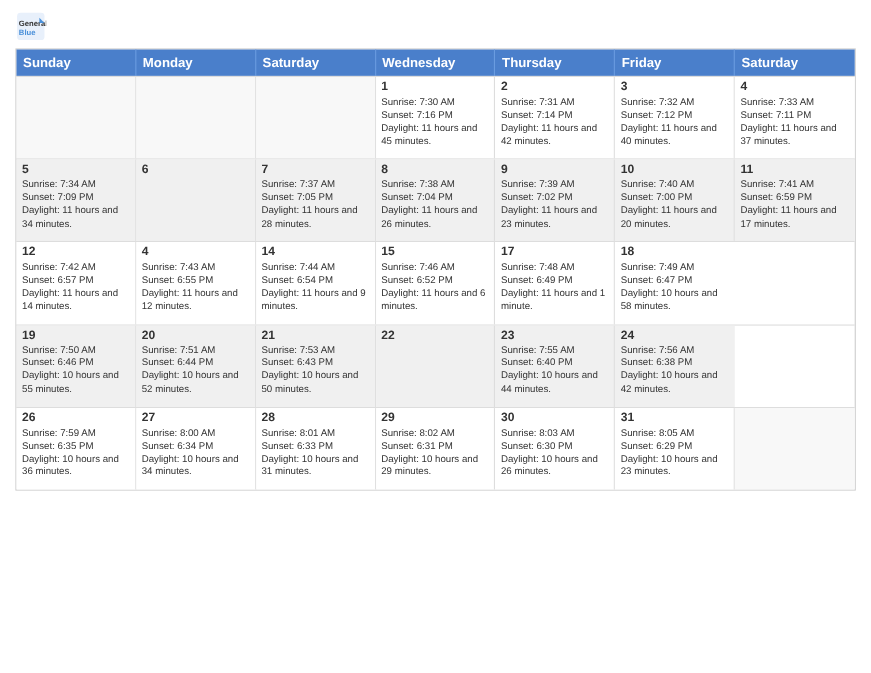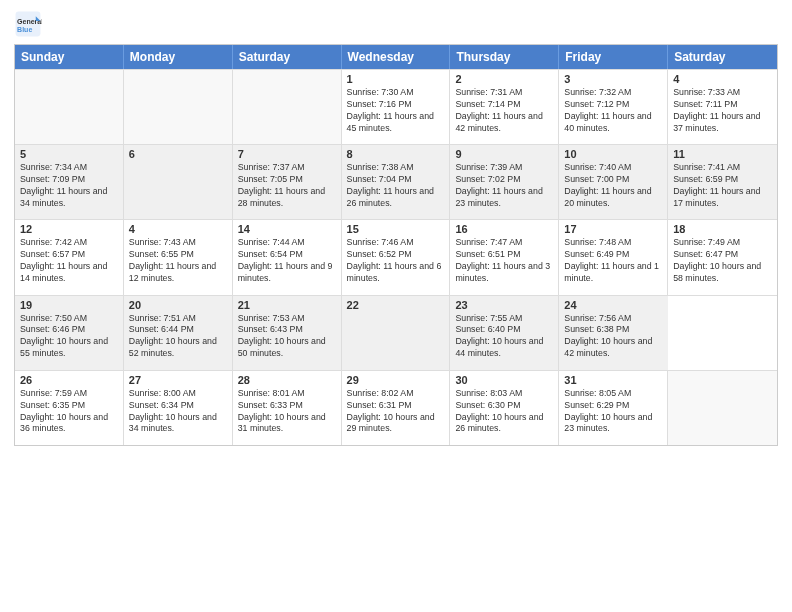--- a/index.html
+++ b/index.html
@@ -192,24 +192,20 @@
           </div>
           <div class="cal-cell">
             <div class="day-num">14</div>
             <div class="cell-info">Sunrise: 7:44 AM<br>Sunset: 6:54 PM<br>Daylight: 11 hours and 9 minutes.</div>
           </div>
           <div class="cal-cell">
             <div class="day-num">15</div>
             <div class="cell-info">Sunrise: 7:46 AM<br>Sunset: 6:52 PM<br>Daylight: 11 hours and 6 minutes.</div>
           </div>
           <div class="cal-cell">
-            <div class="day-num">16</div>
-            <div class="cell-info">Sunrise: 7:47 AM<br>Sunset: 6:51 PM<br>Daylight: 11 hours and 3 minutes.</div>
-          </div>
-          <div class="cal-cell">
             <div class="day-num">17</div>
             <div class="cell-info">Sunrise: 7:48 AM<br>Sunset: 6:49 PM<br>Daylight: 11 hours and 1 minute.</div>
           </div>
           <div class="cal-cell">
             <div class="day-num">18</div>
             <div class="cell-info">Sunrise: 7:49 AM<br>Sunset: 6:47 PM<br>Daylight: 10 hours and 58 minutes.</div>
           </div>
         </div>
         <div class="cal-row">
           <div class="cal-cell shaded">

